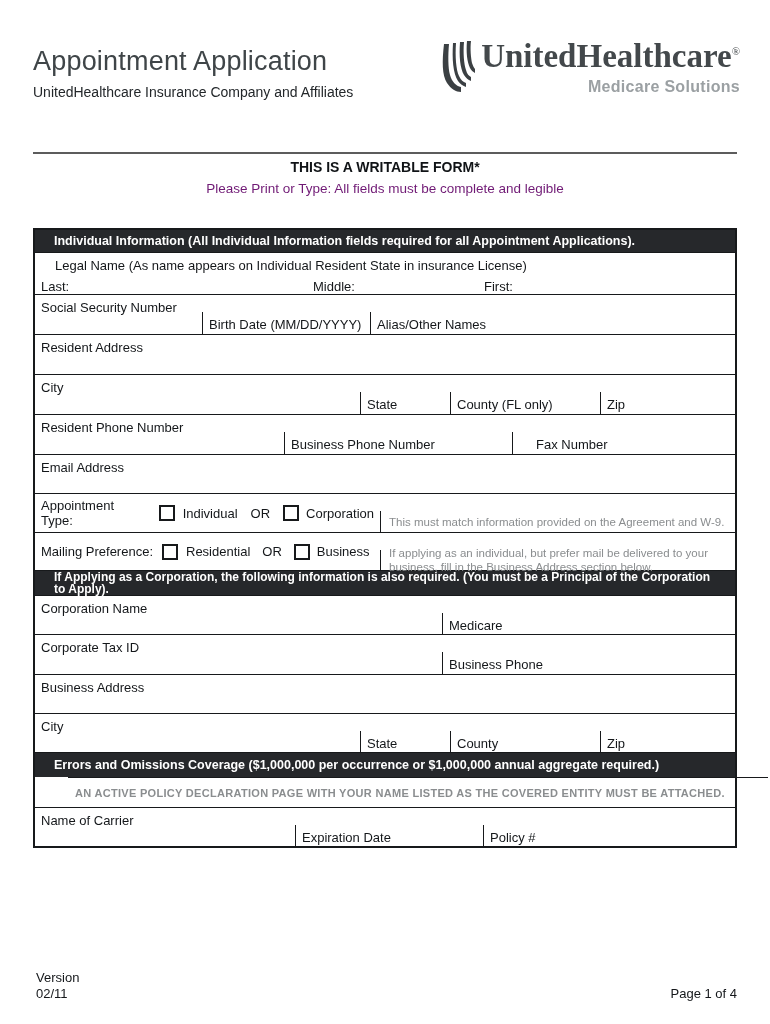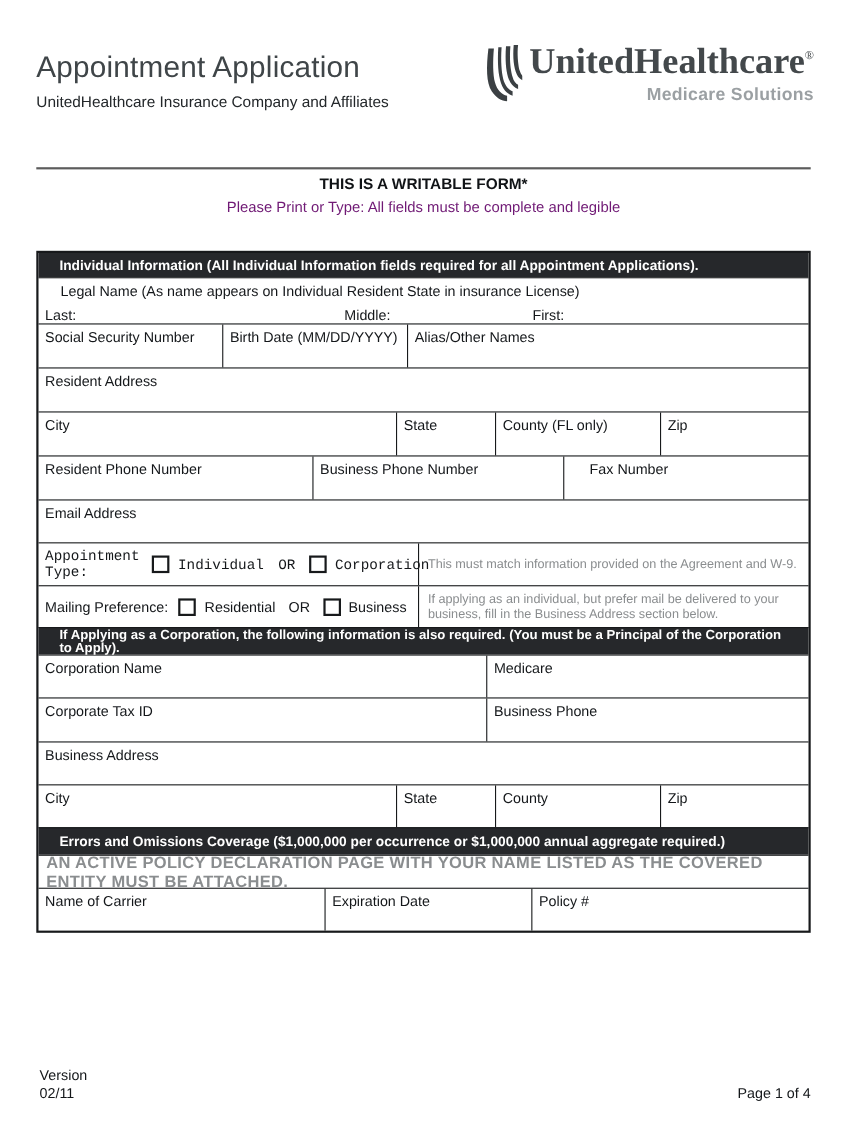--- a/index.html
+++ b/index.html
@@ -21,31 +21,31 @@
   
   .rule { position:absolute; top:152px; left:33px; width:704px; border-top:2px solid #5c5c5c; }
   .notice { position:absolute; top:159px; left:0; width:770px; text-align:center; }
   .notice-title { font-size:14px; font-weight:bold; color:#101316; }
   .notice-sub { font-size:13.5px; margin-top:6px; color:#701a75; }
   
   .form-table { position:absolute; top:228px; left:33px; width:704px; border:2px solid #17191b; background:#fff; }
   .trow { display:flex; width:100%; }
   .trow + .trow { border-top:1px solid #17191b; }
   .cell { position:relative; padding:3px 6px; }
-  .cell + .cell { border-left:1px solid #17191b; }
+  .cell + .cell { border-left:1px solid #17191b;margin-top:17px; }
   .lbl { font-size:13px; color:#14171a; }
   .bar { background:#26282b; color:#ffffff; font-weight:bold; font-size:12.5px;
          display:flex; flex-direction:column; justify-content:center; padding:0 19px; line-height:12.5px; }
   .bar .bar-line { display:block; }
   .note-gray { color:#8a8d8f; font-size:11.5px; line-height:14px; display:flex; align-items:center; padding:2px 8px; }
   .chk-cell { display:flex; align-items:center; }
   .checkbox { width:16px; height:16px; border:2px solid #17191b; background:#fff; display:inline-block; flex:none; }
   .chk-lbl { font-size:13px; }
-  .attn { color:#8a8d8f; font-weight:bold; font-size:15px; letter-spacing:.3px;
-          display:flex; align-items:center; padding:0 7px; }
+  .attn { color:#8a8d8f; font-weight:bold; font-size:11px; letter-spacing:.3px;
+          display:flex; align-items:center; padding:0 7px;margin-left:33px; }
   .lmf { position:relative; height:20px; }
   .lmf-field { position:absolute; top:0; height:100%; }
   .lmf-field .lbl { position:absolute; left:6px; top:2px; }
   
   .h-bar1 { height:22px; } .h-legal { height:42px; } .h-ssn { height:40px; }
   .h-raddr { height:40px; } .h-city { height:40px; } .h-phone { height:40px; }
   .h-email { height:39px; } .h-appt { height:39px; } .h-mail { height:38px; }
   .h-bar2 { height:25px; } .h-corp { height:39px; } .h-tax { height:40px; }
   .h-baddr { height:39px; } .h-city2 { height:39px; } .h-bar3 { height:25px; }
   .h-attn { height:30px; } .h-carrier { height:39px; }
@@ -152,21 +152,21 @@
       </div>
     </div>
 
     <div class="trow h-email">
       <div class="cell" style="flex:1;">
         <span class="lbl">Email Address</span>
       </div>
     </div>
 
     <div class="trow h-appt">
-      <div class="cell chk-cell" style="width:345px;font-family:Liberation Mono, monospace;">
+      <div class="cell chk-cell" style="width:345px;">
         <span class="chk-lbl">Appointment Type:</span>
         <span class="checkbox" style="margin-left:11px;"></span>
         <span class="chk-lbl" style="margin-left:8px;">Individual</span>
         <span class="chk-lbl" style="margin-left:13px;">OR</span>
         <span class="checkbox" style="margin-left:13px;"></span>
         <span class="chk-lbl" style="margin-left:7px;">Corporation</span>
       </div>
       <div class="cell note-gray" style="flex:1;">This must match information provided on the Agreement and W-9.</div>
     </div>
 

